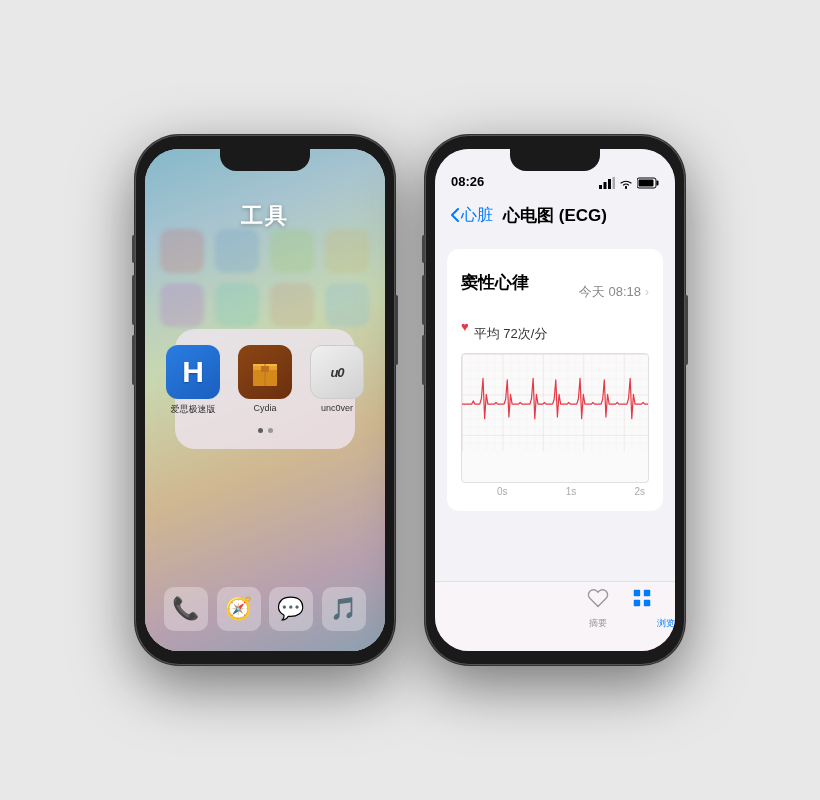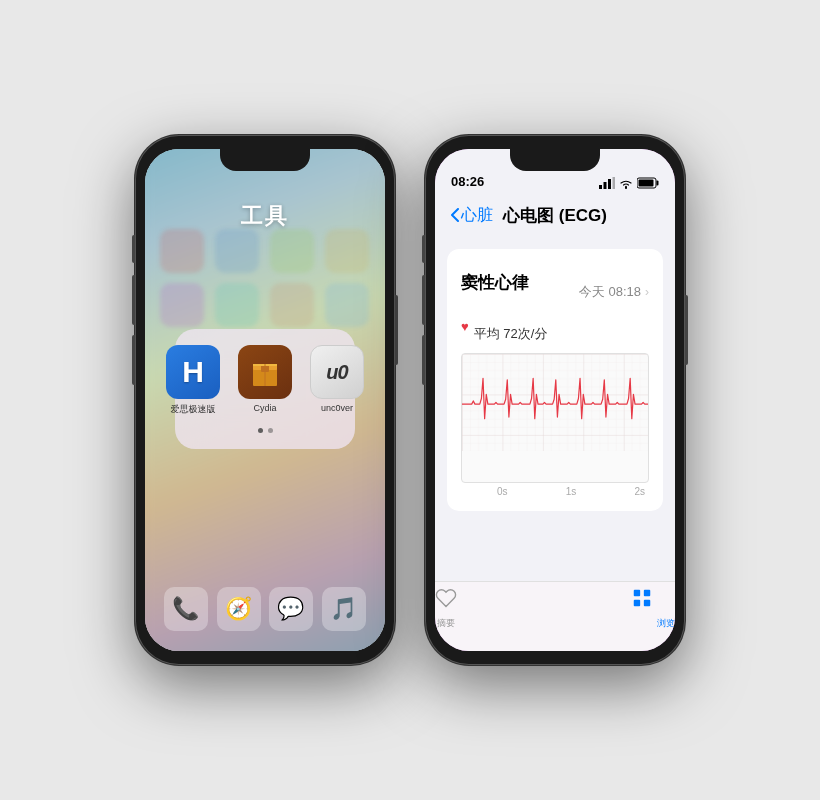--- a/index.html
+++ b/index.html
@@ -317,21 +317,21 @@
       color: #aaa;
       padding-left: 32px;
     }
     
     .p2-tabbar {
       height: 70px;
       background: rgba(248,248,248,0.95);
       border-top: 1px solid #e0e0e0;
       display: flex;
       align-items: center;
-      justify-content: space-between;
+      justify-content: flex-end;
       padding-bottom: 16px;
       flex-shrink: 0;
     }
     .tab-item {
       display: flex;
       flex-direction: column;
       align-items: center;
       gap: 2px;
     }
     .tab-icon {
@@ -347,21 +347,21 @@
     
     .h-icon {
       color: white;
       font-size: 30px;
       font-weight: 900;
       text-shadow: 0 1px 2px rgba(0,0,0,0.3);
     }
 
     
     .unc0ver-text {
-      font-size: 20px;
+      font-size: 13px;
       font-weight: 900;
       color: #333;
       font-style: italic;
       letter-spacing: -1px;
     }
   </style>
 </head>
 <body>
 
 <div class="phone">

